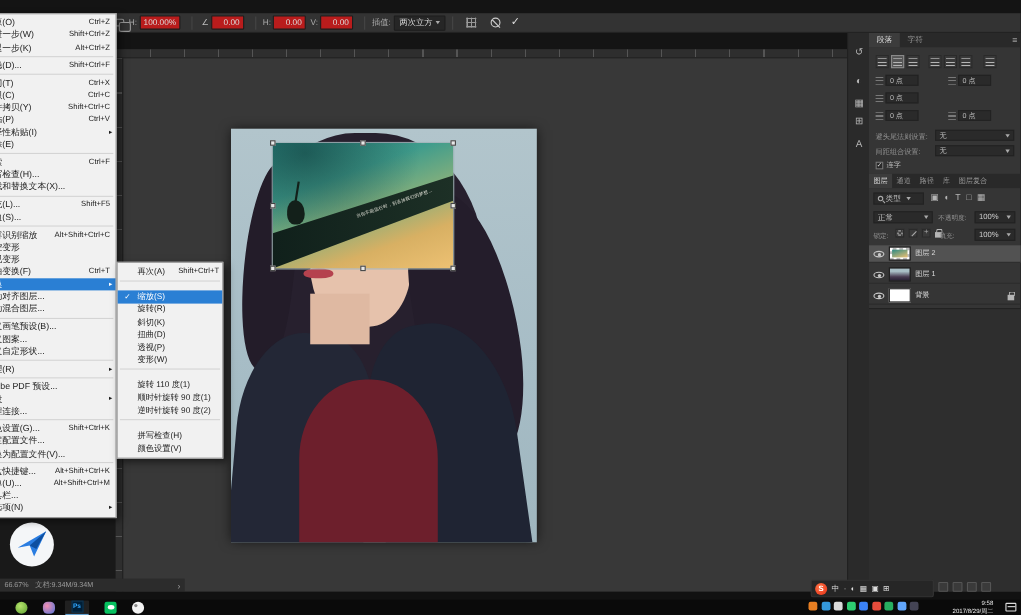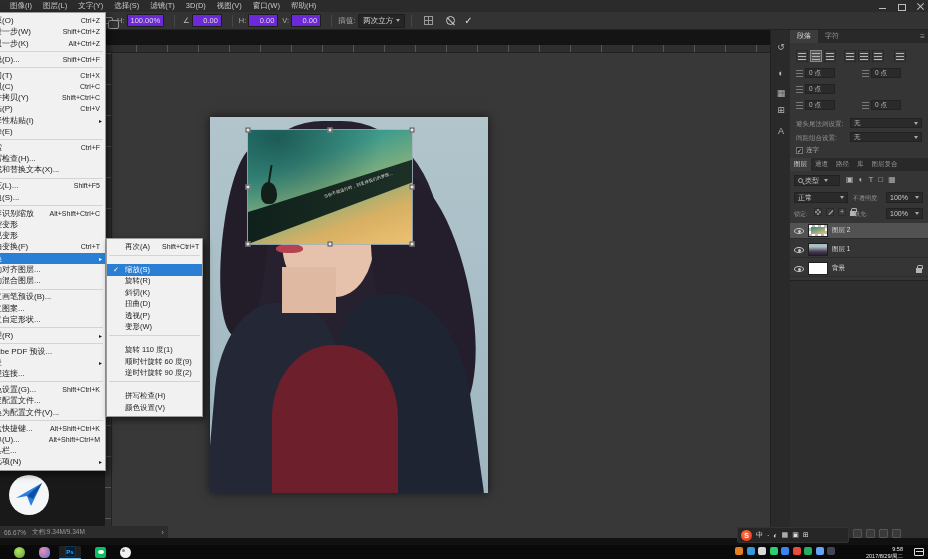--- a/index.html
+++ b/index.html
@@ -14,21 +14,21 @@
 #win-controls{position:absolute;right:3px;top:0;height:12px;display:flex;align-items:center;gap:10px}
 .wc{width:9px;height:9px;position:relative}
 #btn-min::after{content:'';position:absolute;left:1px;top:6px;width:7px;height:1px;background:#bbb}
 #btn-max::after{content:'';position:absolute;left:1px;top:2px;width:6px;height:5px;border:1px solid #bbb}
 #btn-close::before,#btn-close::after{content:'';position:absolute;left:0;top:4px;width:9px;height:1px;background:#bbb}
 #btn-close::before{transform:rotate(45deg)}#btn-close::after{transform:rotate(-45deg)}
 
 
 #optionsbar{position:absolute;left:0;top:12px;width:928px;height:18px;background:#333;border-bottom:1px solid #222;display:flex;align-items:center;font-size:7.5px;color:#aaa;z-index:15}
 #optionsbar .pad{width:104px;flex:0 0 auto}
-.ob-val{background:#6d28d9;border:1px solid #1d1d1d;color:#ddd;padding:1px 3px;margin:0 4px 0 2px;border-radius:1px;min-width:30px;text-align:right}
+.ob-val{background:#b91c1c;border:1px solid #1d1d1d;color:#ddd;padding:1px 3px;margin:0 4px 0 2px;border-radius:1px;min-width:30px;text-align:right}
 .ob-sep{width:1px;height:12px;background:#454545;margin:0 6px}
 .linkicon{width:9px;height:7px;border:1px solid #999;border-radius:2px;position:relative;margin-right:4px}
 .linkicon::after{content:'';position:absolute;left:3px;top:2px;width:9px;height:7px;border:1px solid #999;border-radius:2px;background:#333}
 .angleicon{color:#bbb;margin-left:2px}
 .refgrid{width:9px;height:9px;margin:0 6px;background:repeating-linear-gradient(0deg,#999 0 1px,transparent 1px 4px),repeating-linear-gradient(90deg,#999 0 1px,transparent 1px 4px)}
 .cancelicon{width:9px;height:9px;border:1px solid #ccc;border-radius:50%;position:relative;margin:0 7px}
 .cancelicon::after{content:'';position:absolute;left:-1px;top:3.5px;width:10px;height:1px;background:#ccc;transform:rotate(45deg)}
 #ob-commit{color:#ddd;font-size:10px;margin-left:2px}
 .caret{width:0;height:0;border-left:2.5px solid transparent;border-right:2.5px solid transparent;border-top:3.5px solid #aaa;margin-left:3px}
 .ob-dd{display:flex;align-items:center;background:#262626;border:1px solid #1d1d1d;color:#ddd;padding:1px 4px;margin-left:3px;border-radius:1px}
@@ -160,39 +160,20 @@
 .mi.mi-hl{background:#2a7fd4;color:#fff}
 .mi.mi-hl .mi-short,.mi.mi-hl .mi-check,.mi.mi-hl .mi-arrow{color:#fff}
 .mi.mi-sep{height:4.6px;padding:0}
 .mi.mi-sep::before{content:'';position:absolute;left:2px;right:2px;top:2px;border-top:1px solid #d4d4d4}
 </style>
 </head>
 <body>
 
 <div class="screen">
 
-  <div id="menubar">
-    <div id="mb-items">
-
-    <span class="mb-item">图像(I)</span>
-        <span class="mb-item">图层(L)</span>
-        <span class="mb-item">文字(Y)</span>
-        <span class="mb-item">选择(S)</span>
-        <span class="mb-item">滤镜(T)</span>
-        <span class="mb-item">3D(D)</span>
-        <span class="mb-item">视图(V)</span>
-        <span class="mb-item">窗口(W)</span>
-        <span class="mb-item">帮助(H)</span>
-      </div>
-    <div id="win-controls">
-      <span class="wc" id="btn-min"></span>
-      <span class="wc" id="btn-max"></span>
-      <span class="wc" id="btn-close"></span>
-    </div>
-  </div>
 
   <div id="optionsbar">
     <span class="pad"></span>
     <span class="linkicon"></span>
     <span>H:</span>
     <span class="ob-val">100.00%</span>
     <span class="ob-sep"></span>
     <span class="angleicon">∠</span>
     <span class="ob-val">0.00</span>
     <span class="ob-sep"></span>
@@ -778,21 +759,21 @@
         
       </div>
       <div class="mi">
 
         <span class="mi-label">旋转 110 度(1)</span>
         <span class="mi-short"></span>
 
       </div>
       <div class="mi">
 
-        <span class="mi-label">顺时针旋转 60 度(9)</span>
+        <span class="mi-label">顺时针旋转 90 度(1)</span>
         <span class="mi-short"></span>
 
       </div>
       <div class="mi">
 
         <span class="mi-label">逆时针旋转 90 度(2)</span>
         <span class="mi-short"></span>
 
       </div>
       <div class="mi mi-sep">

